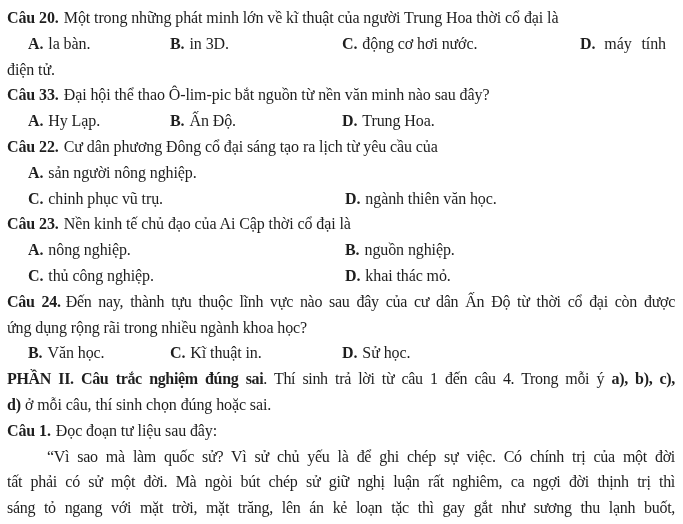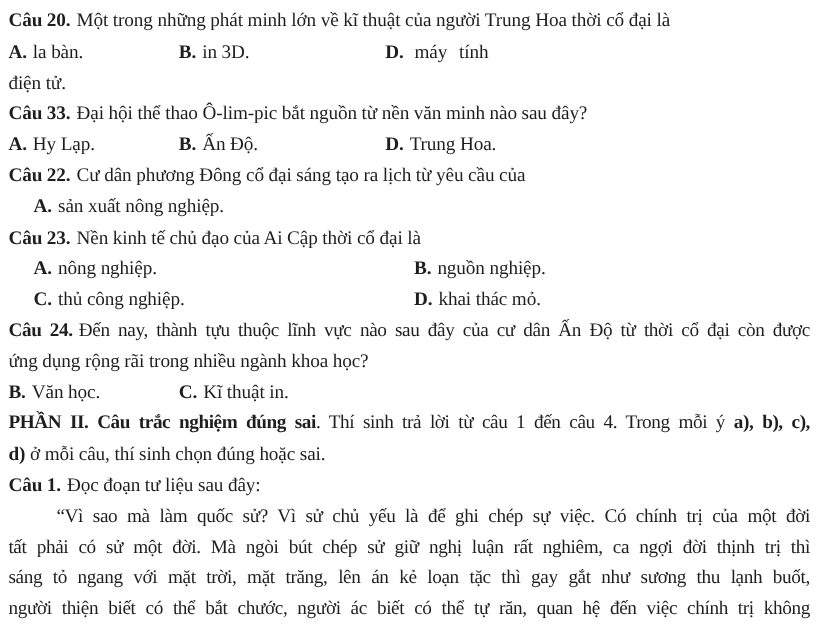--- a/index.html
+++ b/index.html
@@ -27,20 +27,21 @@
     font-weight: bold;
   }
   .qlabel {
     font-weight: bold;
     margin-right: 5px;
   }
   
   .opts4 {
     display: grid;
     grid-template-columns: 142px 172px 198px auto;
+    margin-left: 21px;
   }
   .opts4.wide-d {
     grid-template-columns: 142px 172px 238px auto;
   }
   .opts2 {
     display: grid;
     grid-template-columns: 317px auto;
     margin-left: 21px;
   }
   .cell { white-space: nowrap; }
@@ -65,38 +66,43 @@
 <body>
 
 <div class="doc">
 
   <p>
     <span class="qlabel">Câu 20.</span><span>Một trong những phát minh lớn về kĩ thuật của người Trung Hoa thời cổ đại là</span>
   </p>
   <div class="opts4 wide-d">
     <span class="cell"><span class="qlabel">A.</span><span>la bàn.</span></span>
     <span class="cell"><span class="qlabel">B.</span><span>in 3D.</span></span>
+    <span class="cell"><span class="qlabel">C.</span><span>động cơ hơi nước.</span></span>
     <span class="cell dspread"><span class="qlabel">D.</span><span>máy tính</span></span>
   </div>
   <p>điện tử.</p>
 
   <p>
     <span class="qlabel">Câu 33.</span><span>Đại hội thể thao Ô-lim-pic bắt nguồn từ nền văn minh nào sau đây?</span>
   </p>
   <div class="opts4">
     <span class="cell"><span class="qlabel">A.</span><span>Hy Lạp.</span></span>
     <span class="cell"><span class="qlabel">B.</span><span>Ấn Độ.</span></span>
     <span class="cell"><span class="qlabel">D.</span><span>Trung Hoa.</span></span>
   </div>
 
   <p>
     <span class="qlabel">Câu 22.</span><span>Cư dân phương Đông cổ đại sáng tạo ra lịch từ yêu cầu của</span>
   </p>
   <div class="opts2">
-    <span class="cell"><span class="qlabel">A.</span><span>sản xuất nông nghiệp.</span></span>
+    <span class="cell"><span class="qlabel">A.</span><span>sản người nông nghiệp.</span></span>
+  </div>
+  <div class="opts2">
+    <span class="cell"><span class="qlabel">C.</span><span>chinh phục vũ trụ.</span></span>
+    <span class="cell"><span class="qlabel">D.</span><span>ngành thiên văn học.</span></span>
   </div>
 
   <p>
     <span class="qlabel">Câu 23.</span><span>Nền kinh tế chủ đạo của Ai Cập thời cổ đại là</span>
   </p>
   <div class="opts2">
     <span class="cell"><span class="qlabel">A.</span><span>nông nghiệp.</span></span>
     <span class="cell"><span class="qlabel">B.</span><span>nguồn nghiệp.</span></span>
   </div>
   <div class="opts2">
@@ -104,20 +110,21 @@
     <span class="cell"><span class="qlabel">D.</span><span>khai thác mỏ.</span></span>
   </div>
 
   <div class="jline">
     <span class="qlabel">Câu 24.</span><span>Đến nay, thành tựu thuộc lĩnh vực nào sau đây của cư dân Ấn Độ từ thời cổ đại còn được</span>
   </div>
   <p>ứng dụng rộng rãi trong nhiều ngành khoa học?</p>
   <div class="opts4">
     <span class="cell"><span class="qlabel">B.</span><span>Văn học.</span></span>
     <span class="cell"><span class="qlabel">C.</span><span>Kĩ thuật in.</span></span>
+    <span class="cell"><span class="qlabel">D.</span><span>Sử học.</span></span>
   </div>
 
   <div class="jline-loose">
     <span class="b">PHẦN II. Câu trắc nghiệm đúng sai</span><span>. Thí sinh trả lời từ câu 1 đến câu 4. Trong mỗi ý </span><span class="b">a), b), c),</span>
   </div>
   <div>
     <span class="b">d)</span><span> ở mỗi câu, thí sinh chọn đúng hoặc sai.</span>
   </div>
 
   <p>

